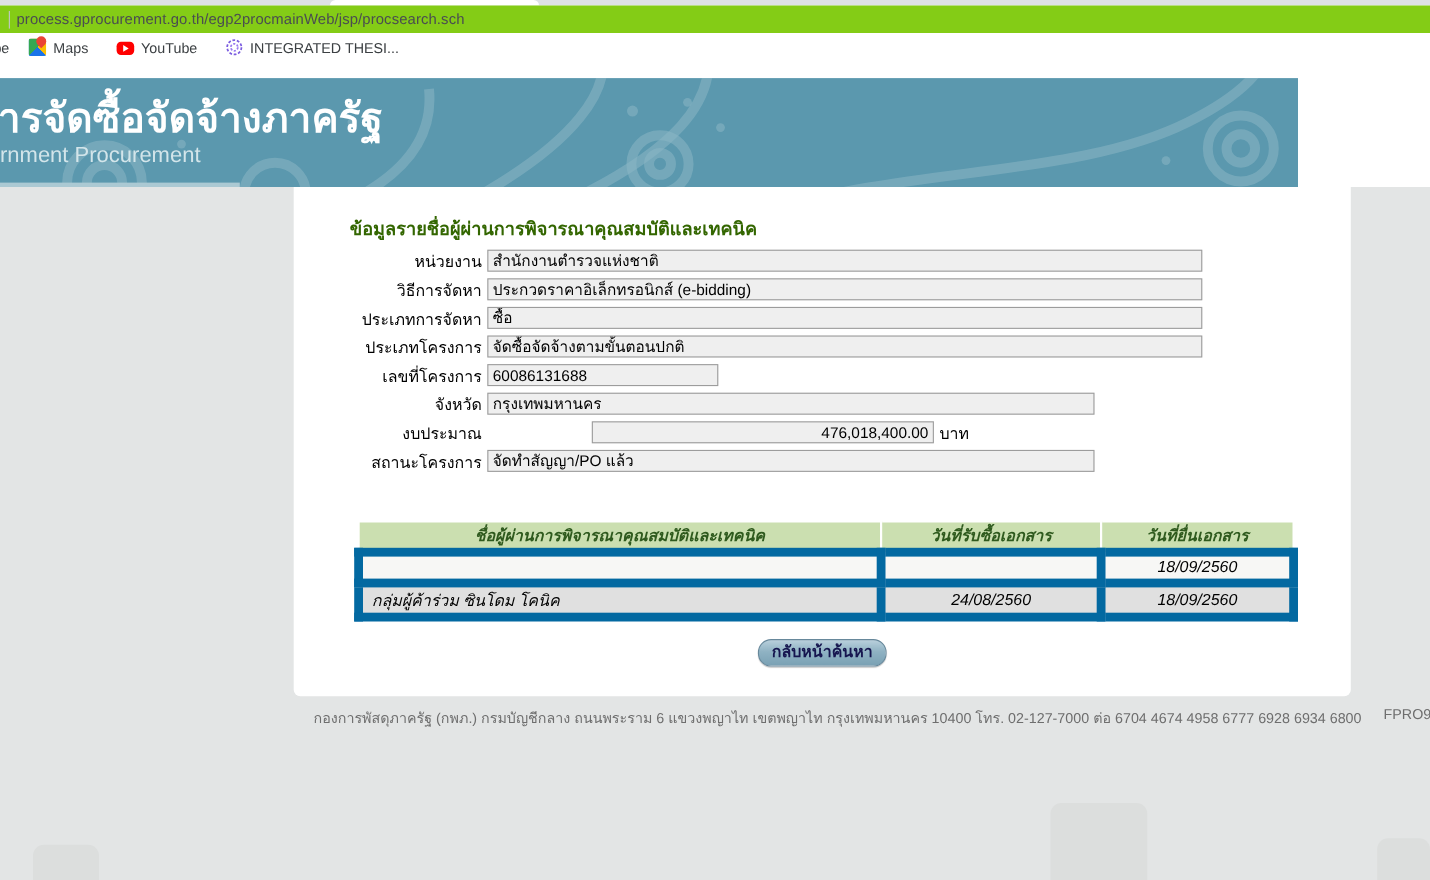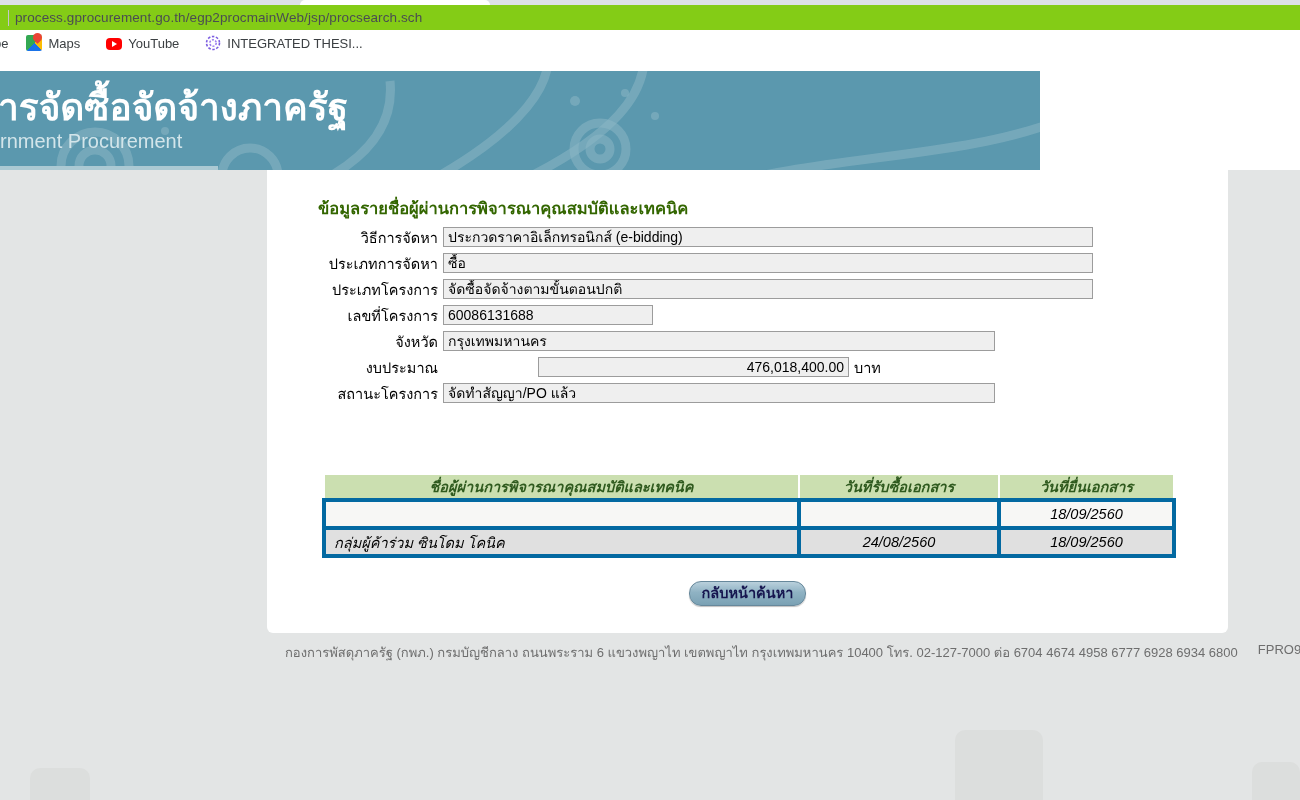--- a/index.html
+++ b/index.html
@@ -23,41 +23,41 @@
       linear-gradient(225deg,#fbbc04 0 50%,transparent 50%),
       linear-gradient(45deg,#1a73e8 0 50%,transparent 50%),
       linear-gradient(315deg,#e8eaed 0 50%,transparent 50%); }
   .ico-maps::after { content:""; position:absolute; right:0px; top:-2px; width:9px; height:9px; background:#ea4335; border-radius:50% 50% 50% 0; transform:rotate(-45deg); }
   
   .ico-yt { background:#ff0000; border-radius:4px; height:12px; margin-top:2px; }
   .ico-yt::after { content:""; position:absolute; left:6px; top:3px; width:0; height:0; border-left:5px solid #fff; border-top:3px solid transparent; border-bottom:3px solid transparent; }
   .whitegap { position:absolute; left:0; top:56px; width:1300px; height:15px; background:#ffffff; }
 
   
-  .banner { position:absolute; left:0; top:71px; width:1040px; height:99px; background:#5b98ae; overflow:hidden; }
+  .banner { position:absolute; left:0; top:71px; width:1180px; height:99px; background:#5b98ae; overflow:hidden; }
   .banner svg.swirls { position:absolute; left:0; top:0; pointer-events:none; }
   .banner .th-title { position:absolute; left:-2px; top:6px; font-size:37px; font-weight:bold; color:#ffffff; white-space:nowrap; }
   .banner .en-title { position:absolute; left:0px; top:59px; font-size:20px; color:#d3e5ea; white-space:nowrap; }
   .banner .substrip { position:absolute; left:0; bottom:0; width:218px; height:4px; background:#abc9d3; }
 
   
   .content { position:absolute; left:0; top:170px; width:1300px; height:630px; background:#e3e5e5; }
   .bldg { position:absolute; background:#dcdedd; border-radius:10px 10px 0 0; }
   .panel { position:absolute; left:267px; top:0; width:961px; height:463px; background:#ffffff; border-radius:0 0 6px 6px;padding-left:30px; }
   .page-title { position:absolute; left:51px; top:25px; font-size:16.5px; font-weight:bold; color:#336600; }
 
   .form { position:absolute; left:0; top:54px; width:961px; }
   .frow { display:flex; align-items:center; height:26px; }
   .flabel { width:171px; flex:none; text-align:right; font-size:14.5px; color:#000; padding-right:0; }
   .fbox { margin-left:5px; height:20px; line-height:18px; background:#efefef; border:1px solid #9c9c9c; font-size:14px; color:#000; padding:0 4px; overflow:hidden; white-space:nowrap; }
   .fsuffix { margin-left:5px; font-size:14.5px; color:#000; }
 
   .gtable { position:absolute; left:55px; top:303px; width:850px; border-collapse:collapse; table-layout:fixed; font-size:14.5px;font-style:italic; }
   .gtable th { background:#cbdfb0; color:#2f5a1e; font-weight:bold; height:26px; border:2px solid #ffffff; text-align:center; }
-  .gtable td { height:28px; border:4px solid #0369a1; }
+  .gtable td { height:28px; border:8px solid #0369a1; }
   .gtable tr.r0 td { background:#f7f7f5; }
   .gtable tr.r1 td { background:#e0e0e0;margin-top:40px; }
   .gtable td.c0 { text-align:left; padding-left:8px; }
   .gtable td.c1, .gtable td.c2 { text-align:center; }
 
   .btn-row { position:absolute; left:0; top:411px; width:961px; text-align:center; }
   .back-btn { display:inline-block; min-width:96px; height:25px; line-height:23px; padding:0 12px;
       background:linear-gradient(to bottom,#b9d0dc 0%,#8fb2c3 45%,#7aa1b4 100%);
       border:1px solid #67889b; border-radius:12px; font-size:14.5px; font-weight:bold; color:#16164f;
       cursor:pointer; box-shadow:0 1px 1px rgba(0,0,0,0.25); }
@@ -137,20 +137,24 @@
   <div class="content">
     <div class="bldg" style="left:955px; top:560px; width:88px; height:70px;"></div>
     <div class="bldg" style="left:1252px; top:592px; width:48px; height:38px;"></div>
     <div class="bldg" style="left:30px; top:598px; width:60px; height:32px;"></div>
 
     <div class="panel">
       <div class="page-title">ข้อมูลรายชื่อผู้ผ่านการพิจารณาคุณสมบัติและเทคนิค</div>
 
       <div class="form">
         <div class="frow">
+          <div class="flabel">หน่วยงาน</div>
+          <div class="fbox" style="width:650px">สำนักงานตำรวจแห่งชาติ</div>
+        </div>
+        <div class="frow">
           <div class="flabel">วิธีการจัดหา</div>
           <div class="fbox" style="width:650px">ประกวดราคาอิเล็กทรอนิกส์ (e-bidding)</div>
         </div>
         <div class="frow">
           <div class="flabel">ประเภทการจัดหา</div>
           <div class="fbox" style="width:650px">ซื้อ</div>
         </div>
         <div class="frow">
           <div class="flabel">ประเภทโครงการ</div>
           <div class="fbox" style="width:650px">จัดซื้อจัดจ้างตามขั้นตอนปกติ</div>

